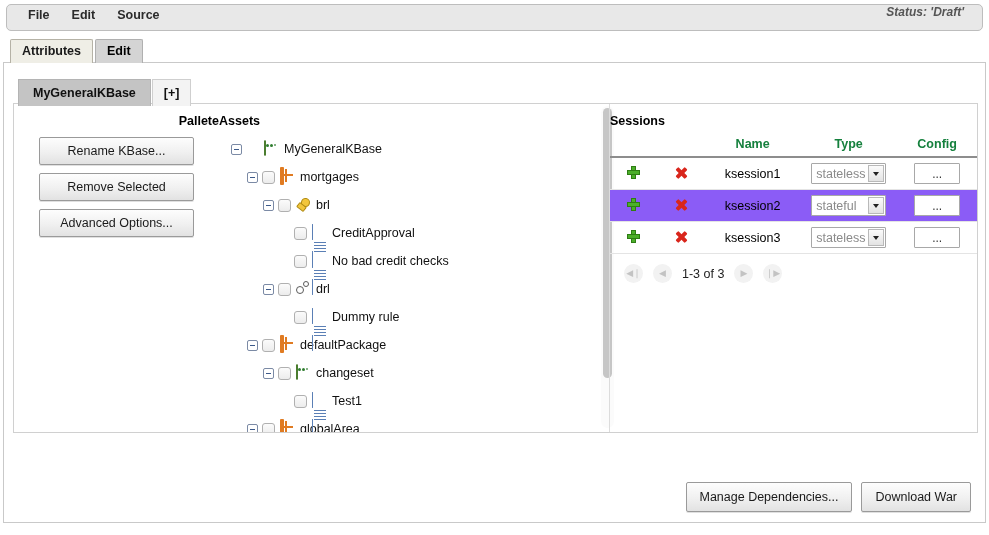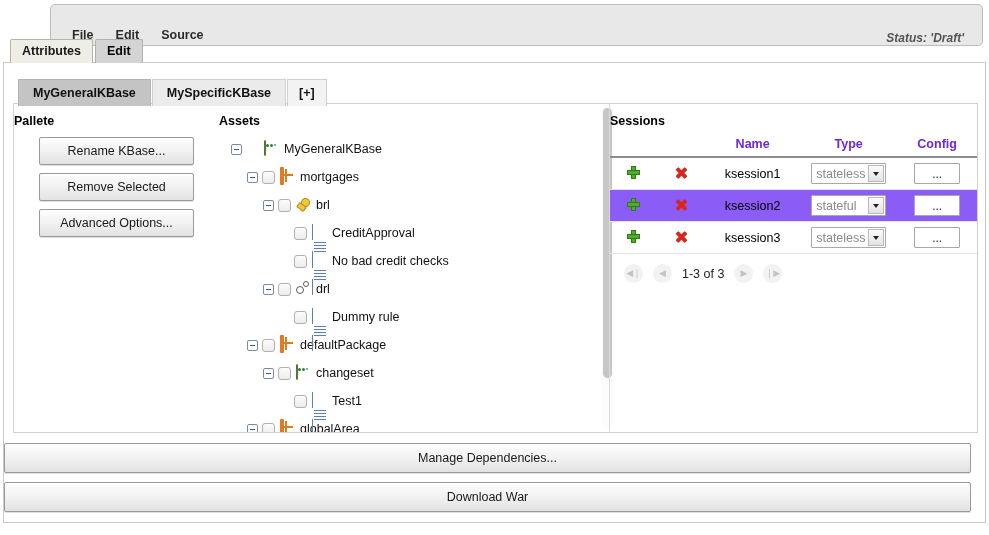--- a/index.html
+++ b/index.html
@@ -17,28 +17,27 @@
   #app {
     position: relative;
     width: 989px; height: 535px;
     background: #ffffff;
   }
 
   
   .menubar {
     position: absolute;
     left: 6px; top: 4px; right: 6px;
-    height: 42px;
+    height: 27px;
     background: #e8e8e8;
     border: 1px solid #bdbdbd;
     border-radius: 5px;
     display: flex;
-    align-items: flex-end;
+    align-items: flex-start;
     padding: 0 10px;
-    margin-left: 44px;
   }
   .menu-item {
     font-size: 12.5px;
     font-weight: bold;
     color: #2b2b2b;
     padding: 3px 11px;
     cursor: default;
     white-space: nowrap;
   }
   .status-label {
@@ -125,21 +124,21 @@
   }
 
   
   .pallete {
     position: absolute;
     left: 0; top: 0;
     width: 205px; height: 100%;
     padding-top: 10px;
   }
   .pallete-title {
-    text-align: left;
+    text-align: right;
     font-size: 12.5px;
     font-weight: bold;
     margin-bottom: 9px;
   }
   .pal-btn {
     display: block;
     width: 155px;
     margin: 0 auto 8px auto;
     padding: 6px 4px;
     font-family: "Liberation Sans", sans-serif;
@@ -344,21 +343,21 @@
   }
   .sess-table {
     width: 100%;
     border-collapse: collapse;
     margin-top: 6px;
     font-size: 12.5px;
   }
   .sess-table th {
     font-size: 12.5px;
     font-weight: bold;
-    color: #6d28d9;
+    color: #15803d;
     padding: 3px 0 5px 0;
     border-bottom: 2px solid #8d8d8d;
     text-align: center;
   }
   .sess-table td {
     padding: 5px 0;
     text-align: center;
     border-bottom: 1px solid #e4e4e4;
     height: 30px;
   }
@@ -465,21 +464,20 @@
 
   
   .bottom-bar {
     position: absolute;
     left: 0; bottom: 10px;
     width: 100%;
     display: flex;
     justify-content: flex-end;
     gap: 9px;
     padding-right: 14px;
-    flex-direction: column;
   }
   .bottom-btn {
     font-family: "Liberation Sans", sans-serif;
     font-size: 12.5px;
     color: #1a1a1a;
     padding: 7px 13px;
     background: linear-gradient(to bottom,#fdfdfd 0%,#f0f0f0 55%,#e2e2e2 100%);
     border: 1px solid #9a9a9a;
     border-radius: 2px;
     cursor: pointer;
@@ -500,21 +498,20 @@
 
   <div class="main-tabs">
     <div class="main-tab">Attributes</div>
     <div class="main-tab active">Edit</div>
   </div>
 
   <div class="content-frame">
 
     <div class="kb-tabs">
       <div class="kb-tab active">MyGeneralKBase</div>
-      <div class="kb-tab">MySpecificKBase</div>
       <div class="kb-tab plus">[+]</div>
     </div>
 
     <div class="kb-panel">
 
       <div class="pallete">
         <div class="pallete-title">Pallete</div>
         <button class="pal-btn">Rename KBase...</button>
         <button class="pal-btn">Remove Selected</button>
         <button class="pal-btn">Advanced Options...</button>

